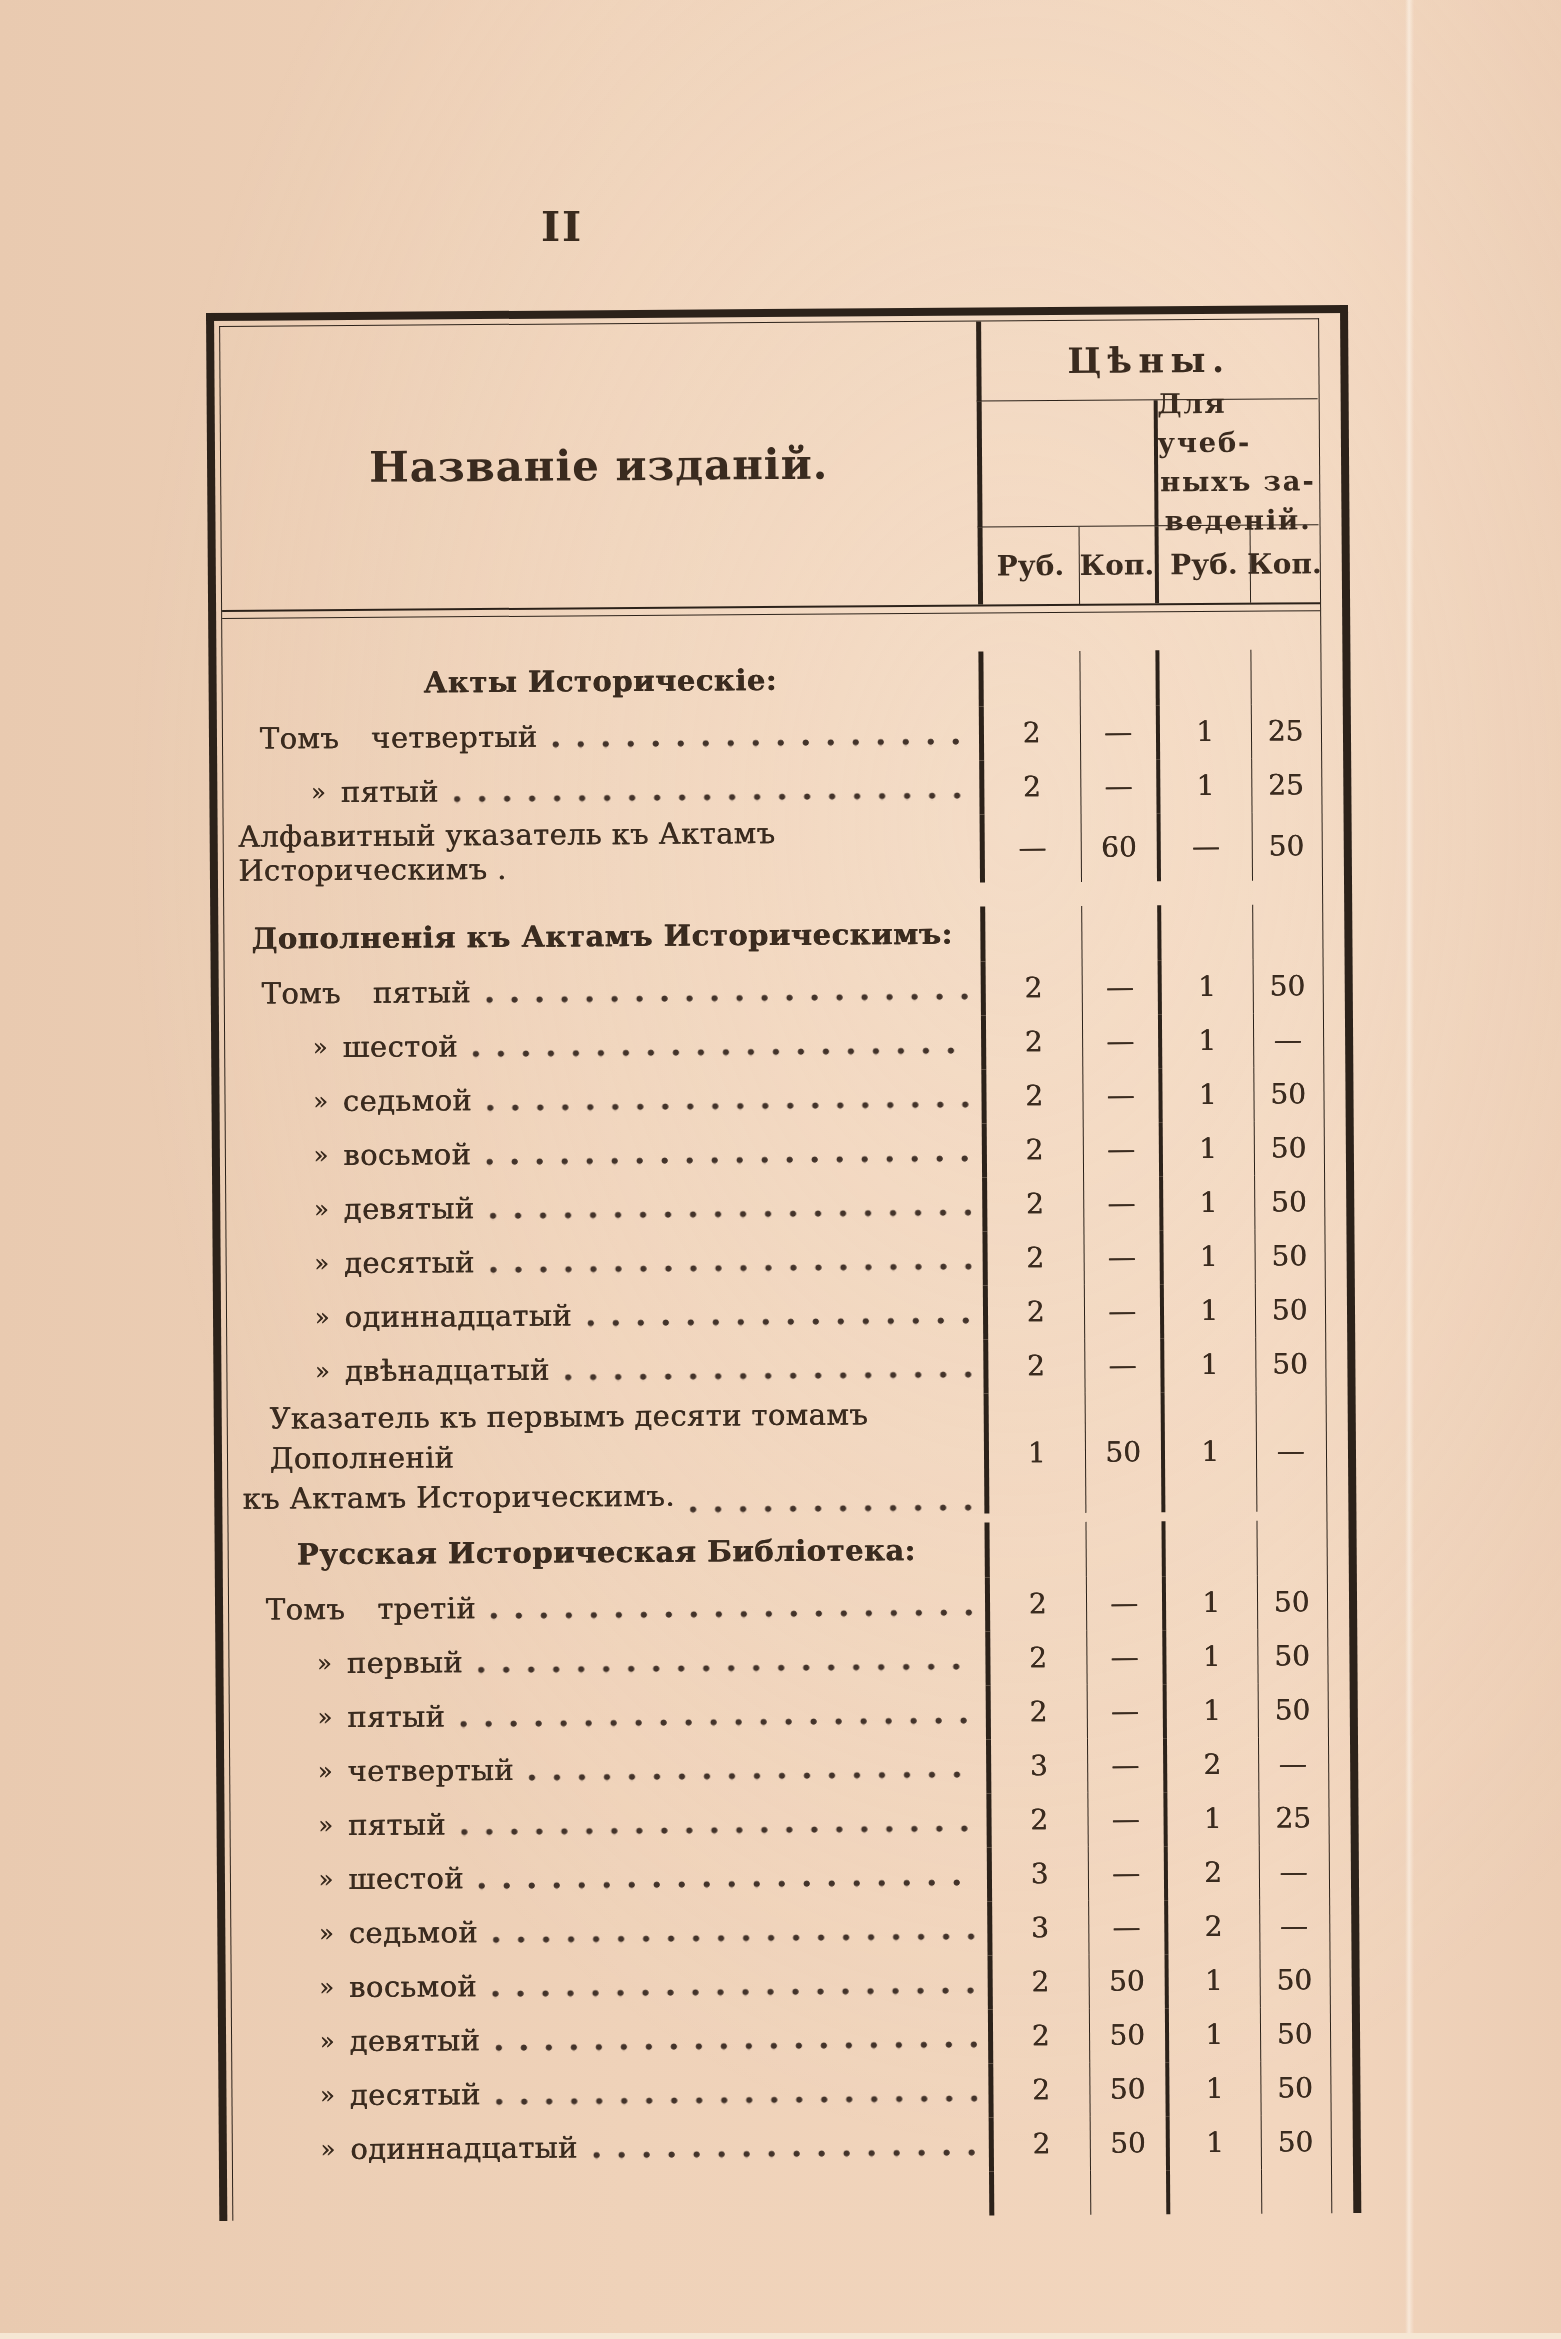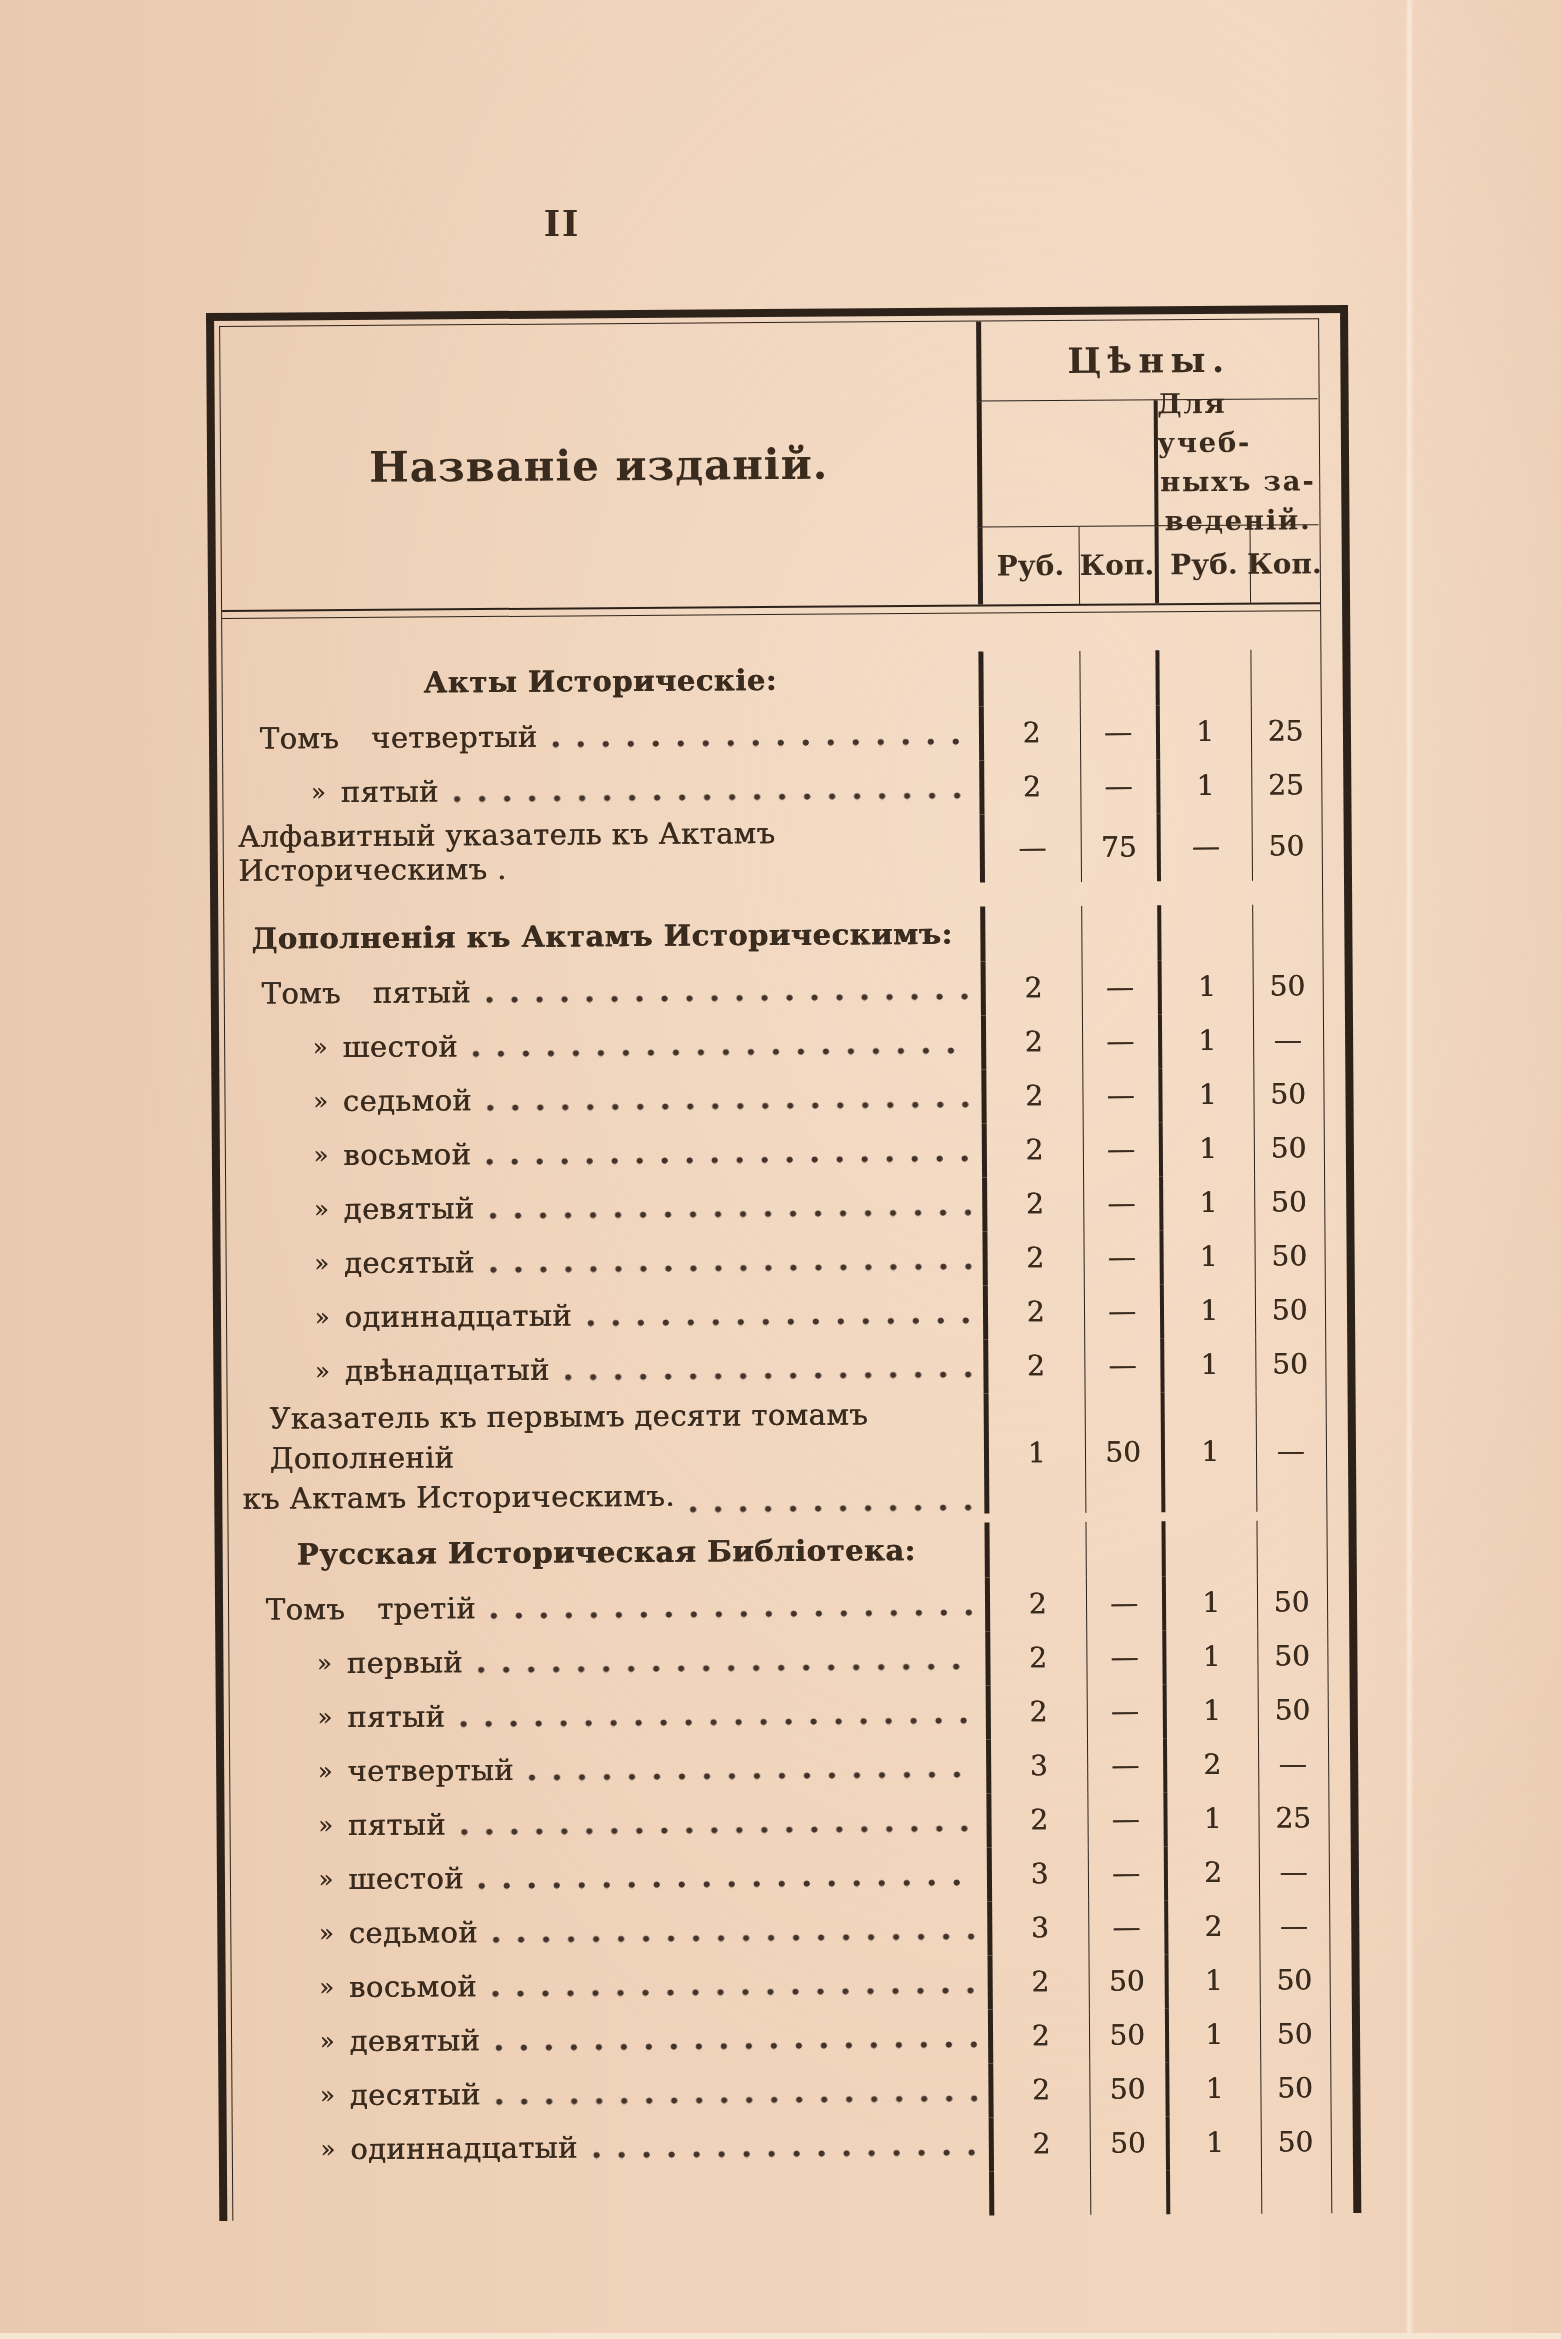--- a/index.html
+++ b/index.html
@@ -7,21 +7,21 @@
     width:1562px;height:2339px;overflow:hidden;position:relative;
     font-family:"DejaVu Serif", serif;
     color:#3a2b1f;
     background:
       linear-gradient(90deg, rgba(255,250,242,0) 0px, rgba(255,250,242,0) 1405px, rgba(255,250,242,.55) 1409px, rgba(255,250,242,0) 1414px, rgba(255,250,242,0) 1562px),
       radial-gradient(ellipse at 65% 35%, rgba(255,244,230,.25), rgba(255,244,230,0) 62%),
       linear-gradient(90deg,#e9cab0 0%, #efd2b9 40%, #f2d6be 82%, #eccdb4 100%);
   }
   body::after{content:"";position:absolute;left:0;bottom:0;width:100%;height:6.4px;background:#f6e7d4;}
   .pagenum{position:absolute;left:521px;top:203px;width:82px;text-align:center;
-    font-size:35px;font-weight:bold;letter-spacing:1.8px;}
+    font-size:41px;font-weight:bold;letter-spacing:1.8px;}
   
   .tframe{position:absolute;left:206px;top:309px;width:1126px;
     border:8.2px solid #2c221a;border-bottom:none;transform:rotate(-0.4deg);transform-origin:50% 0;}
   .tinner{margin:4.6px 4.6px 0 4.6px;border:1.8px solid #2c221a;border-bottom:none;width:1100px;box-sizing:border-box;}
   .grid{display:grid;grid-template-columns:756px 101px 76px 95px 69px;}
   .grid > div{box-sizing:border-box;}
   
   .thead{grid-template-rows:80px 126px 77px;}
   .h-name{grid-column:1;grid-row:1/4;display:flex;align-items:center;justify-content:center;
     font-size:42px;font-weight:bold;letter-spacing:0.9px;}
@@ -122,21 +122,21 @@
       <div class="n n2">—</div>
       <div class="n n3">1</div>
       <div class="n n4">25</div>
     </div>
 
     <div class="grid row">
       <div class="c1 flush">
             <span>Алфавитный указатель къ Актамъ Историческимъ .</span>
           </div>
       <div class="n n1">—</div>
-      <div class="n n2">75</div>
+      <div class="n n2">60</div>
       <div class="n n3">—</div>
       <div class="n n4">50</div>
     </div>
 
     <div class="grid row r-sec">
       <div class="c1">Дополненія къ Актамъ Историческимъ:</div>
       <div class="n n1"></div>
           <div class="n n2"></div>
           <div class="n n3"></div>
           <div class="n n4"></div>

